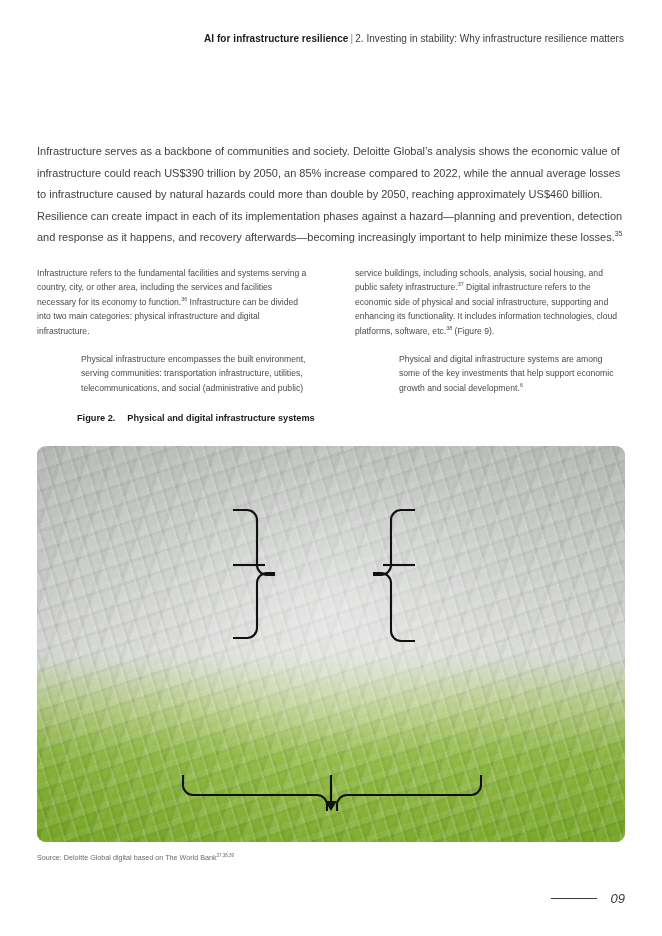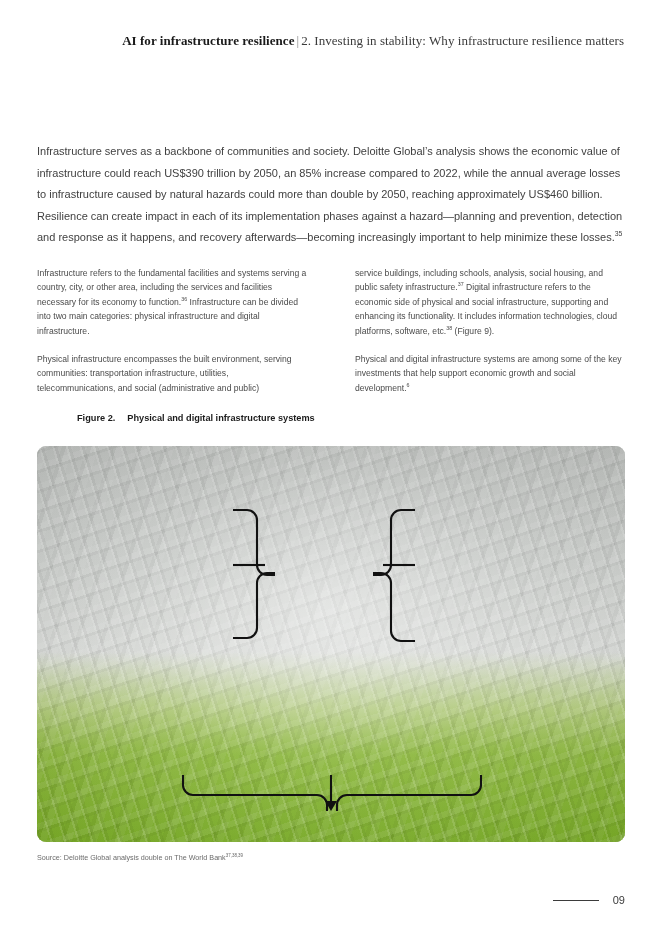--- a/index.html
+++ b/index.html
@@ -10,24 +10,23 @@
     color:#3b3b3b;
     overflow:hidden;
     position:relative;
   }
   .page{position:relative;width:662px;height:936px;}
 
   
   .header{
     position:absolute;left:0;right:38px;top:33px;
     text-align:right;
-    font-size:13px;
+    font-size:10px;
     color:#2f2f2f;
     letter-spacing:.05px;
-    font-family:Liberation Serif, serif;
   }
   .header .doc-title{font-weight:bold;color:#1a1a1a;}
   .header .sep{color:#8a8a8a;margin:0 2px;}
   .header .section{color:#3b3b3b;}
 
   
   .intro{
     position:absolute;left:37px;width:588px;top:141px;
     font-size:11px;line-height:21.5px;
     color:#3f3f3f;
@@ -39,21 +38,21 @@
   .cols{
     position:absolute;left:37px;top:266px;width:588px;
     display:flex;gap:48px;
   }
   .col{width:270px;}
   .col p{
     margin:0 0 14px 0;
     font-size:8.6px;line-height:14.4px;color:#4a4a4a;
   }
   .col p:last-child{margin-bottom:0;}
-  .col .gap-top{margin-top:4px;}
+  .col .gap-top{margin-top:4px;margin-left:44px;}
 
   
   .fig-caption{
     position:absolute;left:37px;top:413px;
     font-size:9.2px;font-weight:bold;color:#1c1c1c;padding-left:40px;
   }
   .fig-caption .num{margin-right:12px;}
 
   
   .figure{
@@ -97,21 +96,21 @@
     position:absolute;left:37px;top:853px;
     font-size:7.2px;color:#6a6a6a;
   }
 
   
   .footer{
     position:absolute;right:37px;bottom:30px;
     display:flex;align-items:center;gap:14px;
   }
   .footer .rule{width:46px;height:1px;background:#3b3b3b;display:block;}
-  .footer .pageno{font-size:11px;color:#3b3b3b;}
+  .footer .pageno{font-size:13px;color:#3b3b3b;font-style:italic;}
 </style>
 </head>
 <body>
 
 <div class="page">
 
   <div class="header">
     <span class="doc-title">AI for infrastructure resilience</span><span class="sep">|</span><span class="section">2. Investing in stability: Why infrastructure resilience matters</span>
   </div>
 
@@ -158,21 +157,21 @@
 
       <path d="M146 329 v10 a10 10 0 0 0 10 10 h124 a10 10 0 0 1 10 10 v6" fill="none" stroke="#111" stroke-width="2.1"></path>
       <path d="M444 329 v10 a10 10 0 0 1 -10 10 h-124 a10 10 0 0 0 -10 10 v6" fill="none" stroke="#111" stroke-width="2.1"></path>
       <path d="M294 329 v28" fill="none" stroke="#111" stroke-width="2.1"></path>
       <path d="M288 355 l6 10 l6 -10 z" fill="#111"></path>
     </svg>
 
   </div>
 
   <div class="source">
-    <span>Source: Deloitte Global analysis double on The World Bank</span><sup>37,38,39</sup>
+    <span>Source: Deloitte Global digital based on The World Bank</span><sup>37,38,39</sup>
   </div>
 
   <div class="footer">
     <span class="rule"></span>
     <span class="pageno">09</span>
   </div>
 
 </div>
 
 </body></html>

